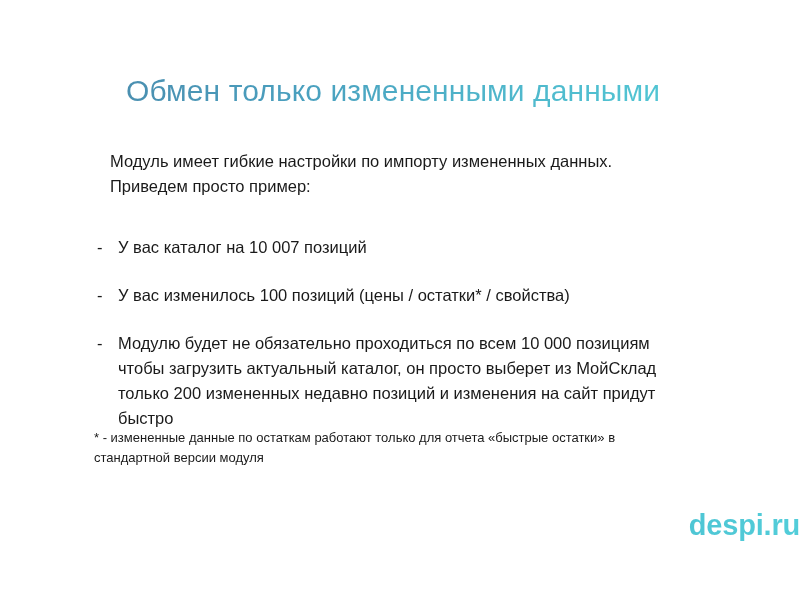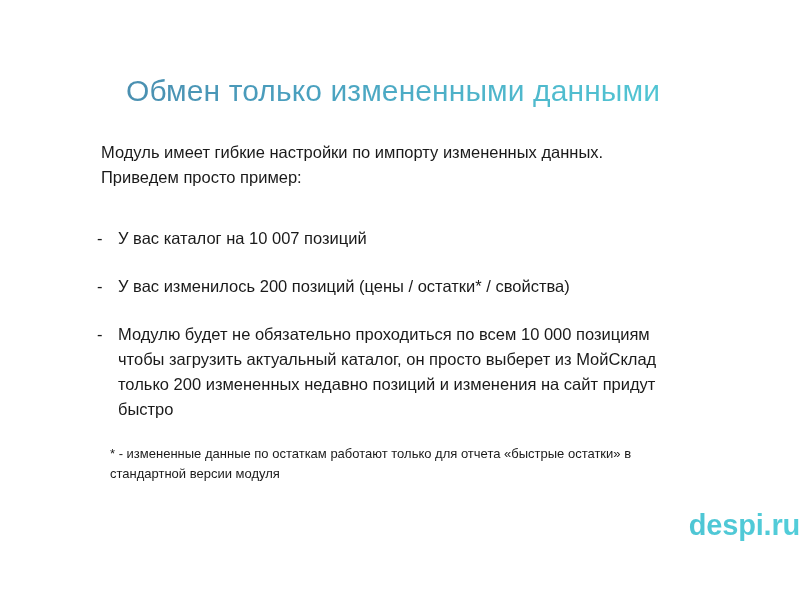--- a/index.html
+++ b/index.html
@@ -47,21 +47,21 @@
     position: absolute;
     left: 94px;
     top: 133px;
     width: 620px;
   }
 
   .intro {
     font-size: 16.5px;
     line-height: 25px;
     color: #1a1a1a;
-    margin: 7px;
+    margin: 16px;
     max-width: 545px;
   }
 
   .bullet-list {
     margin: 0;
     padding: 0;
     list-style: none;
   }
 
   .bullet-item {
@@ -88,21 +88,21 @@
 
   
   .footnote {
     position: absolute;
     left: 94px;
     top: 428px;
     width: 570px;
     font-size: 13px;
     line-height: 20px;
     color: #1a1a1a;
-    margin: 16px;
+    margin: 0;
   }
 
   
   .footer-logo {
     position: absolute;
     left: 0;
     top: 509px;
     width: 800px;
     text-align: right;
     font-size: 29px;
@@ -128,21 +128,21 @@
 
     <ul class="bullet-list">
 
       <li class="bullet-item b1">
         <span class="bullet-marker">-</span>
         <span class="bullet-text">У вас каталог на 10 007 позиций</span>
       </li>
 
       <li class="bullet-item b2">
         <span class="bullet-marker">-</span>
-        <span class="bullet-text">У вас изменилось 200 позиций (цены / остатки* / свойства)</span>
+        <span class="bullet-text">У вас изменилось 100 позиций (цены / остатки* / свойства)</span>
       </li>
 
       <li class="bullet-item b3">
         <span class="bullet-marker">-</span>
         <span class="bullet-text">Модулю будет не обязательно проходиться по всем 10 000 позициям чтобы загрузить актуальный каталог, он просто выберет из МойСклад только 200 измененных недавно позиций и изменения на сайт придут быстро</span>
       </li>
 
     </ul>
   </div>
 

